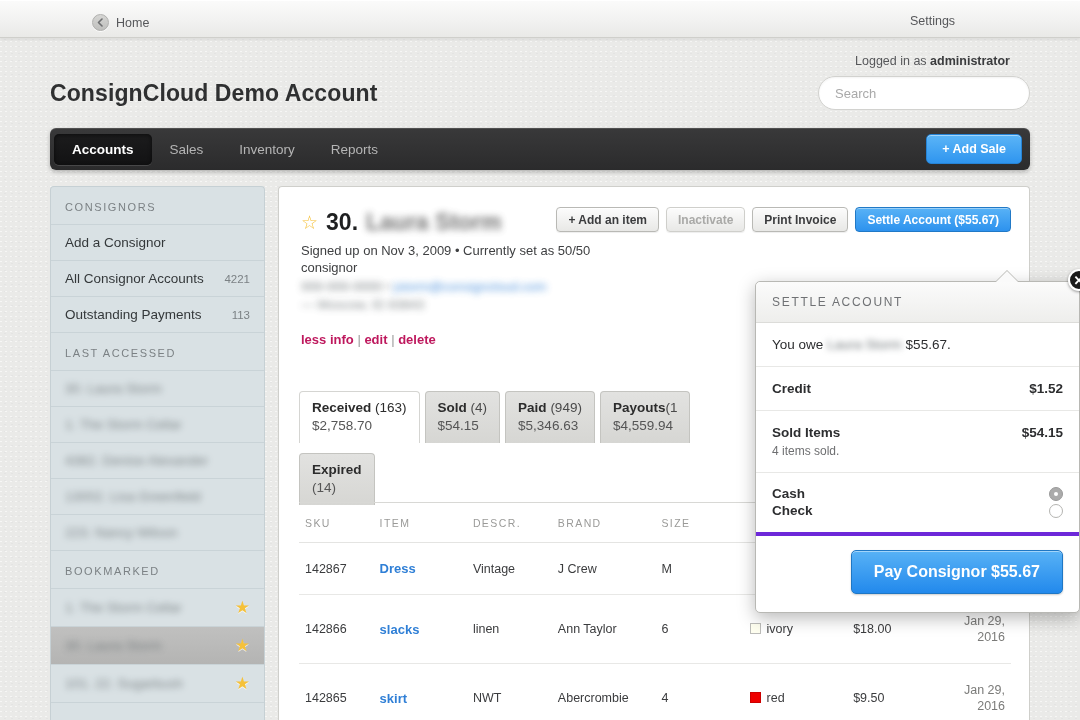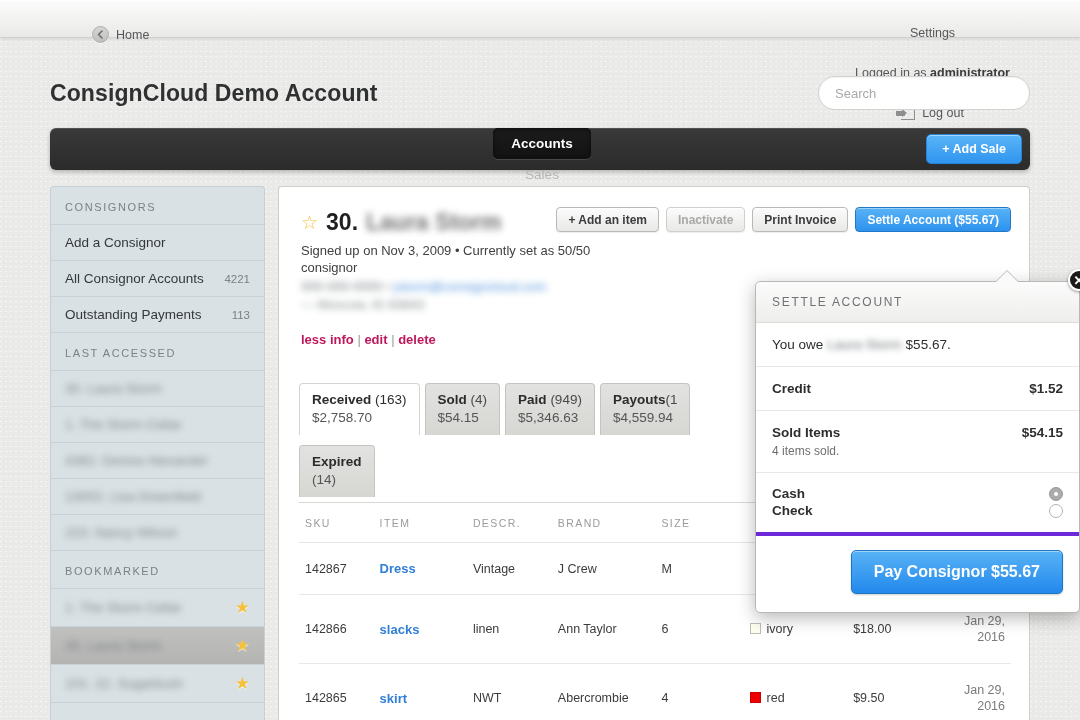--- a/index.html
+++ b/index.html
@@ -18,21 +18,21 @@
   }
 
   
   #topbar {
     position: absolute; left: 0; top: 0; width: 1080px; height: 38px;
     background: linear-gradient(to bottom, #fbfbfb 0%, #f2f2f1 55%, #e9e9e7 100%);
     border-bottom: 1px solid #cfcfcb;
     box-shadow: 0 1px 0 rgba(255,255,255,.9) inset, 0 2px 3px rgba(0,0,0,.06);
   }
   #topbar .inner {
-    position: relative; width: 1000px; margin: 16px auto; height: 38px;
+    position: relative; width: 1000px; margin: 4px auto; height: 38px;
   }
   .home-link {
     position: absolute; left: 52px; top: 10px;
     display: flex; align-items: center; gap: 7px;
     font-size: 12.5px; color: #56575a; text-decoration: none;
   }
   .circ-icon {
     width: 17px; height: 17px; border-radius: 50%;
     background: linear-gradient(to bottom,#d6d6d4,#bfbfbd);
     border: 1px solid #b0b0ae;
@@ -82,21 +82,21 @@
   }
   .search-box::placeholder { color: #a9a9a9; }
 
   
   #navbar {
     position: absolute; left: 0; top: 90px; width: 980px; height: 42px;
     background: linear-gradient(to bottom, #39393a 0%, #2b2b2c 100%);
     border-radius: 6px;
     box-shadow: 0 1px 0 rgba(255,255,255,.12) inset, 0 2px 4px rgba(0,0,0,.25);
   }
-  .nav-tabs { display: flex; align-items: center; height: 42px; padding-left: 4px; flex-direction: column; }
+  .nav-tabs { display: flex; align-items: center; height: 42px; padding-left: 4px; }
   .nav-tab {
     font-size: 13.5px; color: #b5b5b5; padding: 8px 18px;
     border-radius: 5px; cursor: pointer; text-decoration: none;
   }
   .nav-tab.active {
     color: #fff; font-weight: bold;
     background: linear-gradient(to bottom,#1c1c1d,#121213);
     box-shadow: 0 1px 0 rgba(255,255,255,.13), 0 1px 4px rgba(0,0,0,.6) inset;
   }
   .add-sale {
@@ -167,21 +167,21 @@
   }
   .btn.disabled { color: #a9a9a7; border-color: #cfcfcb; }
   .btn.primary {
     background: linear-gradient(to bottom,#58b2f6,#2d92ee);
     border: 1px solid #2179c6; color: #fff;
     box-shadow: 0 1px 0 rgba(255,255,255,.4) inset;
   }
 
   
   .tabs {
-    position: absolute; left: 20px; top: 196px; width: 712px;
+    position: absolute; left: 20px; top: 204px; width: 712px;
     display: flex; flex-wrap: wrap; gap: 5px;
   }
   .tab {
     background: linear-gradient(to bottom,#e2e2e0,#d6d6d3);
     border: 1px solid #c4c4c0; border-bottom: none;
     border-radius: 4px 4px 0 0;
     padding: 7px 12px 8px 12px; font-size: 13.5px; color: #4a4a4a;
     line-height: 18px; cursor: pointer; min-width: 56px;
   }
   .tab b { color: #2c2c2c; }

